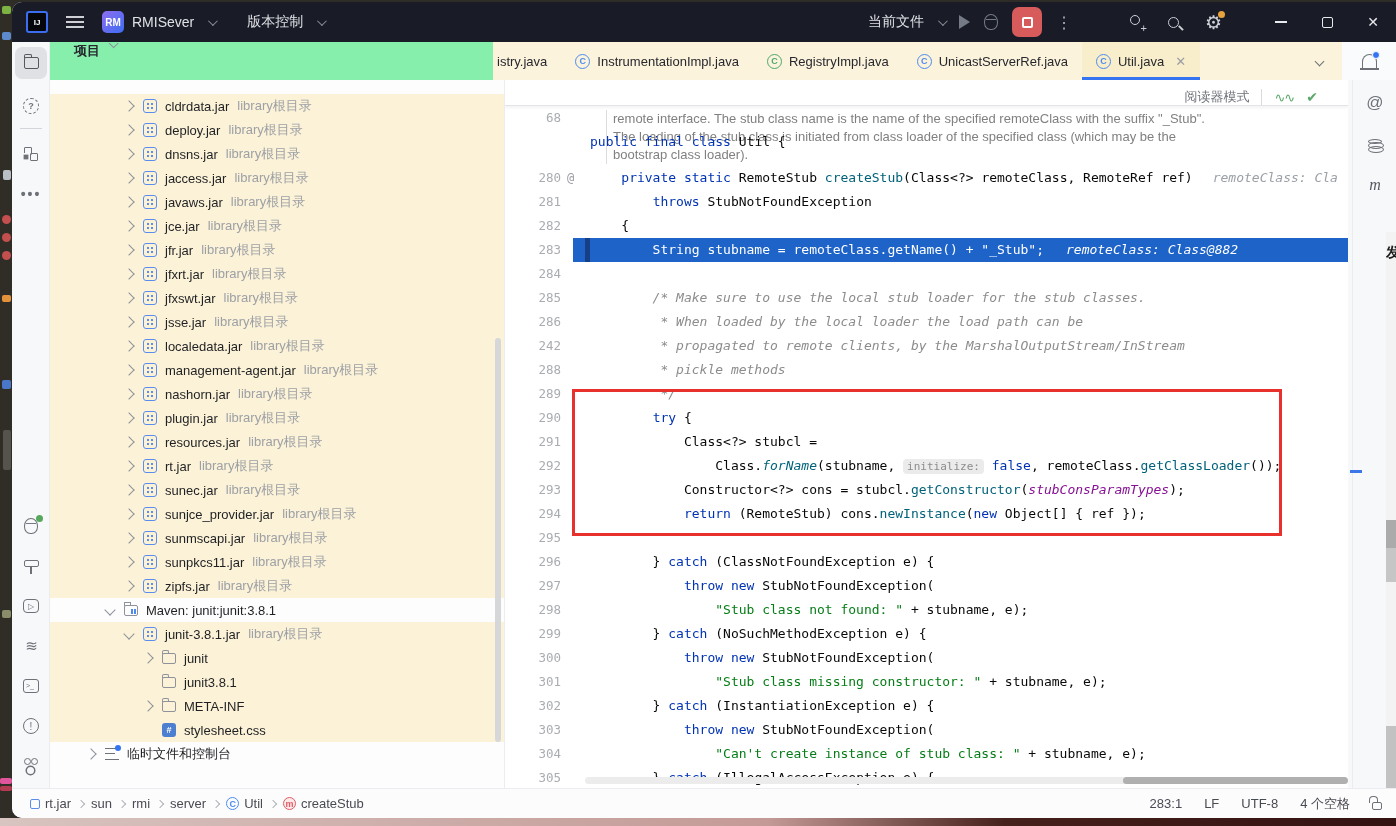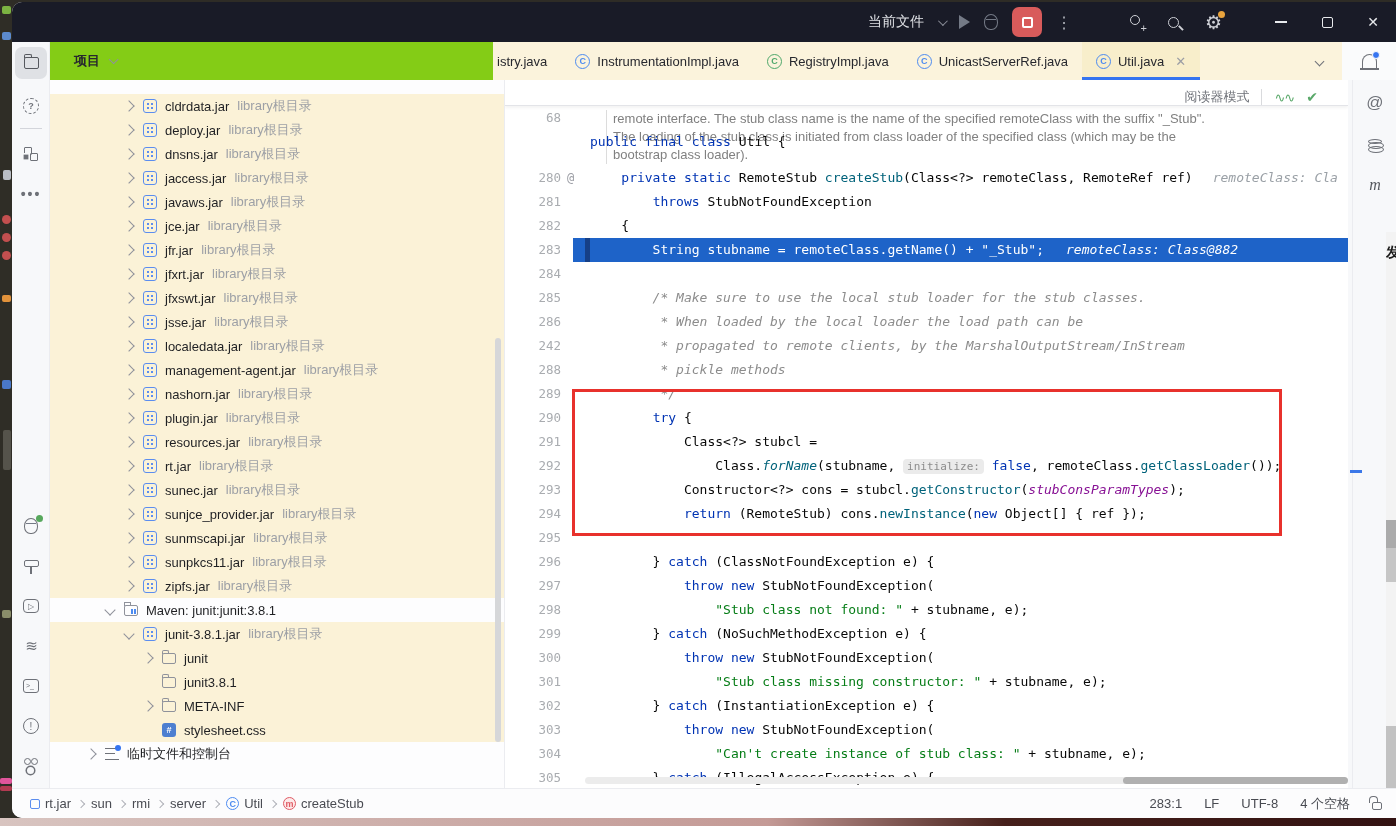--- a/index.html
+++ b/index.html
@@ -86,21 +86,21 @@
   .serv-ico { width:16px; height:14px; border:1.6px solid #6e7178; border-radius:4px; display:flex; align-items:center; justify-content:center; font-size:8px; color:#6e7178; }
   .waves-ico { font-size:15px; color:#6e7178; letter-spacing:-1px; }
   .term-ico { width:16px; height:14px; border:1.6px solid #6e7178; border-radius:3px; color:#6e7178; font-size:7px; padding-left:2px; line-height:12px; }
   .prob-ico { width:16px; height:16px; border:1.6px solid #6e7178; border-radius:50%; display:flex; align-items:center; justify-content:center; font-size:10px; color:#6e7178; }
   .git-ico { width:14px; height:16px; position:relative; }
   .git-ico::before { content:""; position:absolute; left:0; top:0; width:5px; height:5px; border:1.5px solid #6e7178; border-radius:50%; box-shadow:8px 0 0 0 transparent; }
   .git-ico::after { content:""; position:absolute; right:0; top:0; width:5px; height:5px; border:1.5px solid #6e7178; border-radius:50%; box-shadow:-4px 9px 0 0 #f7f8fa, -4px 9px 0 1.5px #6e7178; }
 
   
   #tree-panel { left:38px; top:40px; width:455px; height:746px; background:#fdfdfe; border-right:1px solid #ebecf0; overflow:hidden; }
-  #tree-header { position:absolute; left:0; top:0; width:100%; height:38px; display:flex; align-items:center; background:#84cc16; }
+  #tree-header { position:absolute; left:0; top:0; width:100%; height:38px; display:flex; background:#86efac; }
   #tree-header .hdr-label { font-size:13px; font-weight:bold; color:#27282e; margin-left:24px; }
   #tree-body { position:absolute; left:0; top:38px; width:100%; height:708px; }
   .trow { position:absolute; left:0; width:100%; height:24px; display:flex; align-items:center; font-size:13px; color:#1f2023; }
   .trow.lib { background:#fbf2d7; }
   .trow .chv { width:8px; height:8px; border-right:1.5px solid #8f929b; border-bottom:1.5px solid #8f929b; display:inline-block; flex:none; }
   .chv.r { transform:rotate(-45deg); }
   .chv.d { transform:rotate(45deg); }
   .trow .suffix { color:#9da0a6; margin-left:8px; white-space:nowrap; }
   .jar-ico { width:14px; height:14px; border:1.5px solid #5b8def; border-radius:3px; position:relative; flex:none; }
   .jar-ico::before { content:""; position:absolute; left:3px; top:3px; width:2px; height:2px; background:#5b8def; box-shadow:4px 0 0 #5b8def, 0 4px 0 #5b8def, 4px 4px 0 #5b8def; }
@@ -177,20 +177,33 @@
 </style>
 </head>
 <body>
 
 <div class="abs" id="desktop-left"></div>
 <div class="abs" id="desktop-bottom"></div>
 
 <div class="abs" id="window">
 
   <div class="abs" id="titlebar">
+    <div class="tb-left">
+      <div class="idea-logo">IJ</div>
+      <div class="hamburger"></div>
+      <div class="tb-group">
+        <div class="proj-badge">RM</div>
+        <span class="tb-text">RMISever</span>
+        <span class="chev-d"></span>
+      </div>
+      <div class="tb-group" style="margin-left:14px;">
+        <span class="tb-text">版本控制</span>
+        <span class="chev-d"></span>
+      </div>
+    </div>
     <div id="run-widget">
       <div class="tb-group">
         <span class="tb-text">当前文件</span>
         <span class="chev-d"></span>
       </div>
       <div class="play-tri"></div>
       <div class="bug-ico"></div>
       <div id="stop-btn">
           <div class="sq"></div>
         </div>

